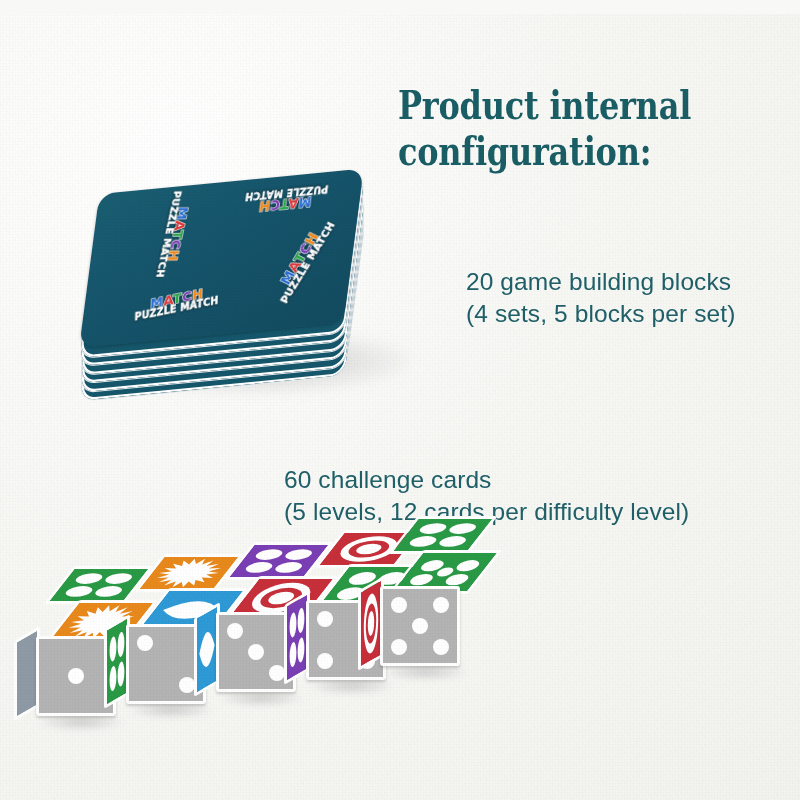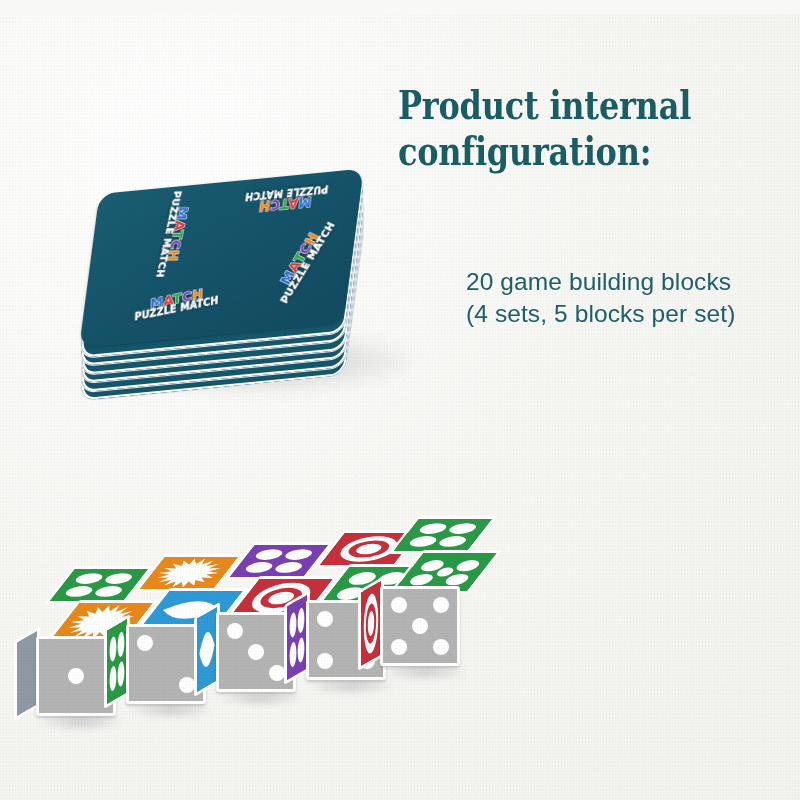--- a/index.html
+++ b/index.html
@@ -266,20 +266,22 @@
             <span class="match"><span style="color: rgb(42, 111, 214);">M</span><span style="color: rgb(224, 58, 58);">A</span><span style="color: rgb(42, 168, 74);">T</span><span style="color: rgb(123, 63, 181);">C</span><span style="color: rgb(240, 138, 28);">H</span></span>
             <span class="sub">PUZZLE MATCH</span>
           </div>
         </div>
       </div>
   </div>
 
   <div class="blurb" id="blurb-blocks">20 game building blocks
 (4 sets, 5 blocks per set)</div>
 
+  <div class="blurb" id="blurb-cards">60 challenge cards
+(5 levels, 12 cards per difficulty level)</div>
 
   <div id="dice-row">
       <div class="die" style="left: 8px; top: 58px; z-index: 20;">
         <div class="die-shadow"></div>
         <div class="face-side">
           <svg class="motif" viewBox="0 0 100 60" preserveAspectRatio="none">
             <rect width="100" height="60" fill="#8e9ba6"></rect>
           </svg>
         </div>
         <div class="face-top-2">

